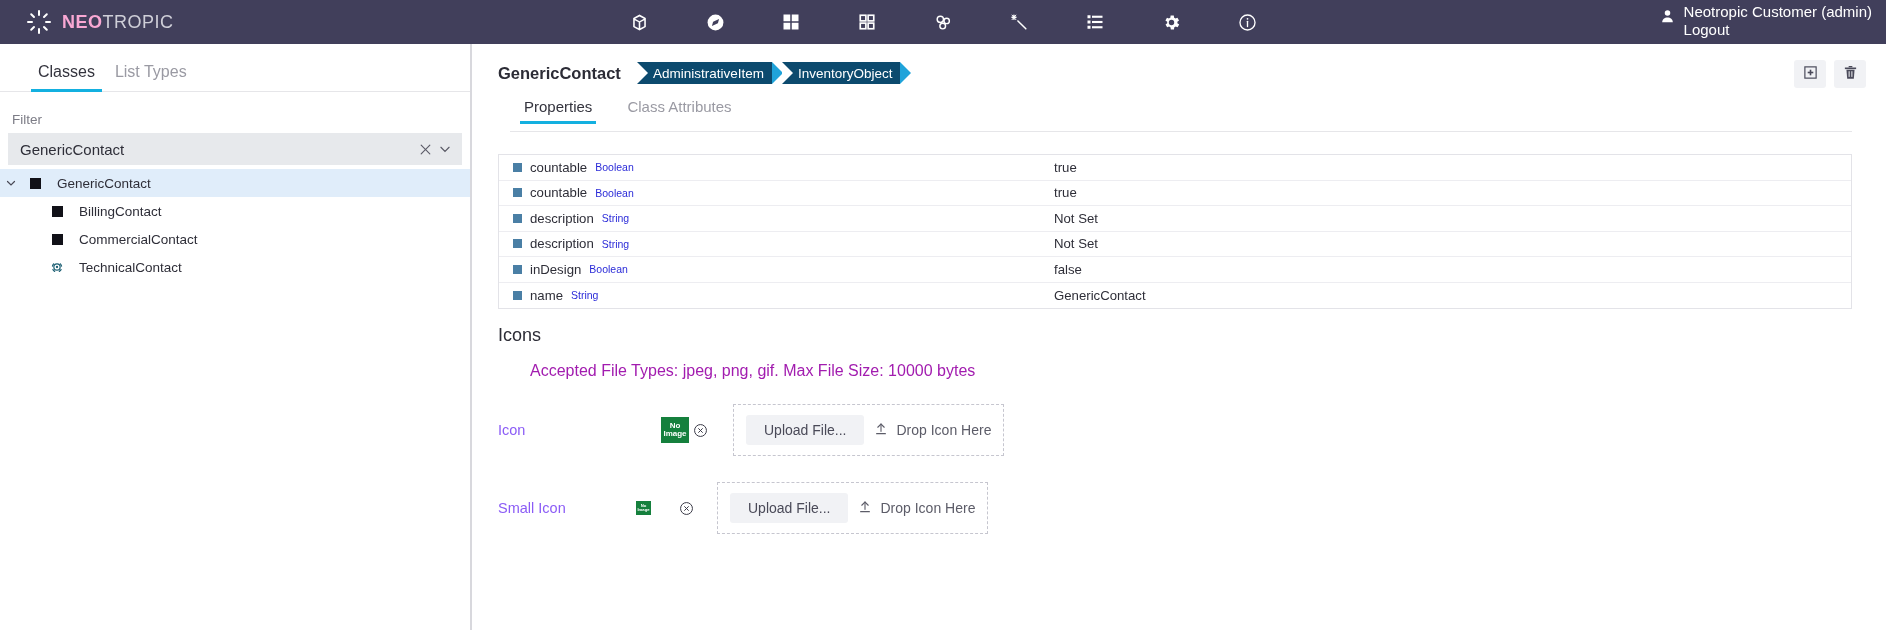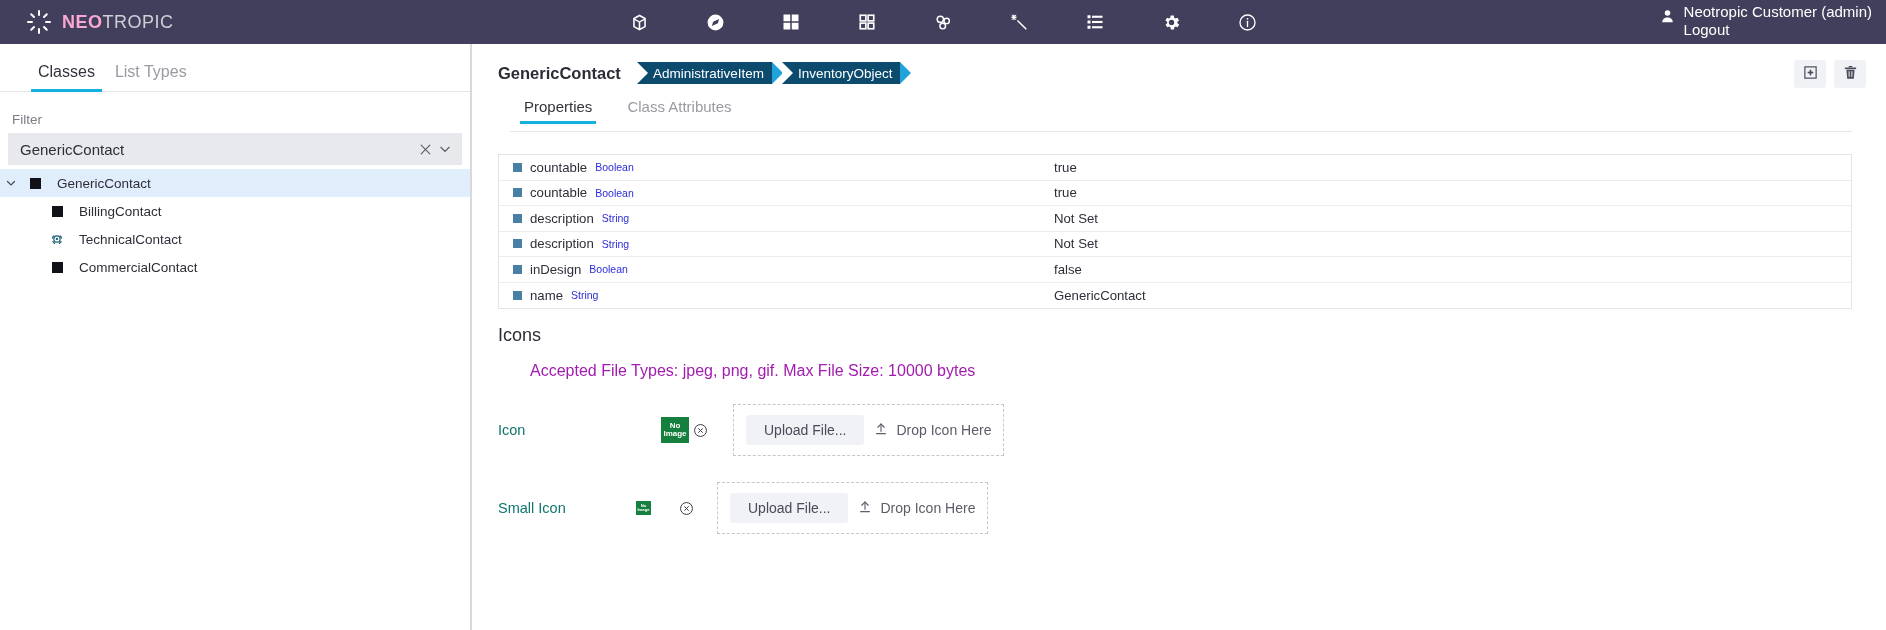--- a/index.html
+++ b/index.html
@@ -185,21 +185,21 @@
     margin: 16px 0 0 0; padding-left: 0;
   }
   .accepted {
     color: #a21caf; font-size: 16px; margin-top: 16px; margin-left: 32px;
   }
   .uploader-row {
     display: flex; align-items: center;
     margin-top: 24px;
   }
   .up-label {
-    font-size: 14.5px; color: #0f766e; font-weight: 400;
+    font-size: 14.5px; color: #8b5cf6; font-weight: 400;
     width: 80px; flex: 0 0 80px;
   }
   .thumb {
     background: #15803d; color: #ffffff;
     display: flex; align-items: center; justify-content: center;
     text-align: center; font-weight: 700; line-height: 1.05;
   }
   .thumb-lg { width: 28px; height: 26px; font-size: 8px; margin-left: 83px; }
   .thumb-sm { width: 15px; height: 14px; font-size: 4.2px; margin-left: 58px; }
   .clear-btn {
@@ -363,38 +363,38 @@
         <span class="tree-chevron"></span>
         <span class="tree-icon-wrap">
             <i class="sq"></i>
           </span>
         <span class="tree-label">BillingContact</span>
       </div>
 
       <div class="tree-row indent-1">
         <span class="tree-chevron"></span>
         <span class="tree-icon-wrap">
+            <i class="sq"></i>
+          </span>
+        <span class="tree-label">CommercialContact</span>
+      </div>
+
+      <div class="tree-row indent-1">
+        <span class="tree-chevron"></span>
+        <span class="tree-icon-wrap">
           <svg width="14" height="14" viewBox="0 0 24 24" fill="none" stroke="#1b5e72" stroke-width="2">
             <circle cx="12" cy="12" r="5.4"></circle>
               <circle cx="12" cy="12" r="2" fill="#1b5e72" stroke="none"></circle>
             <path d="M4.2 10.5a8 8 0 0 1 2-4" stroke-linecap="round"></path>
             <path d="M19.8 10.5a8 8 0 0 0-2-4" stroke-linecap="round"></path>
             <path d="M5 16.5a8 8 0 0 0 3 3" stroke-linecap="round"></path>
             <path d="M19 16.5a8 8 0 0 1-3 3" stroke-linecap="round"></path>
           </svg>
         </span>
         <span class="tree-label">TechnicalContact</span>
-      </div>
-
-      <div class="tree-row indent-1">
-        <span class="tree-chevron"></span>
-        <span class="tree-icon-wrap">
-            <i class="sq"></i>
-          </span>
-        <span class="tree-label">CommercialContact</span>
       </div>
     </div>
   </div>
 
   <div class="main">
 
     <div class="crumbrow">
       <span class="crumb-title">GenericContact</span>
       <span class="chevpill">AdministrativeItem</span>
       <span class="chevpill">InventoryObject</span>

